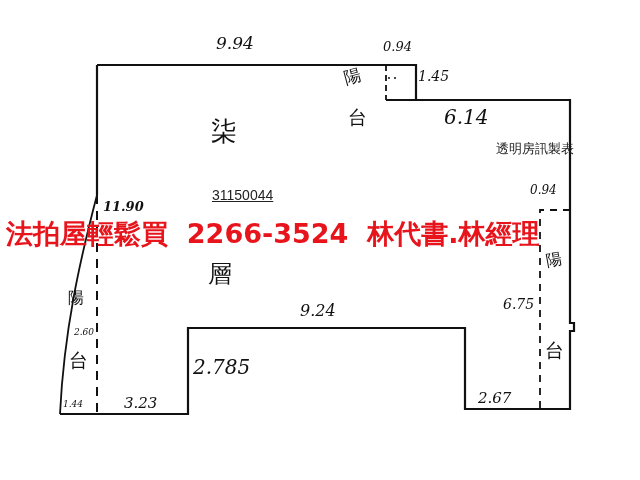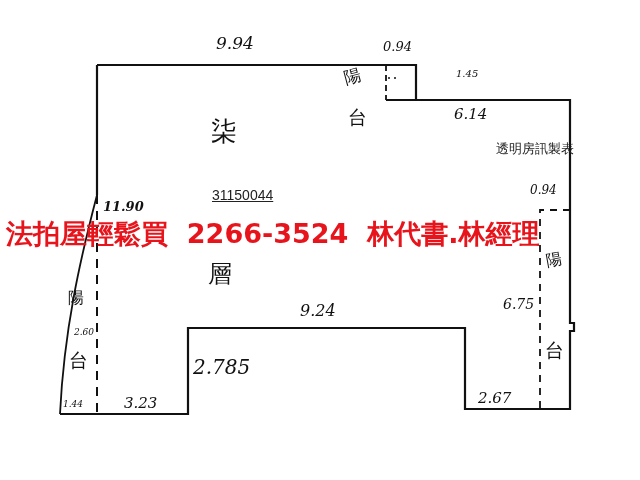--- a/index.html
+++ b/index.html
@@ -31,22 +31,22 @@
 
     <line x1="386" y1="65" x2="386" y2="100" stroke="#111" stroke-width="1.8" stroke-dasharray="6,4"></line>
     <line x1="386" y1="100" x2="416" y2="100" stroke="#111" stroke-width="2"></line>
     <line x1="388" y1="78" x2="400" y2="78" stroke="#111" stroke-width="1.4" stroke-dasharray="2,4"></line>
 
     <polyline fill="none" stroke="#111" stroke-width="1.8" stroke-dasharray="7,6" points="570,210 540,210 540,409"></polyline>
   </svg>
 
   <div class="lbl hand" style="left:216px;top:35px;font-size:17px;">9.94</div>
   <div class="lbl hand" style="left:383px;top:40px;font-size:13px;">0.94</div>
-  <div class="lbl hand" style="left:418px;top:69px;font-size:10px;padding-left:38px;">1.45</div>
-  <div class="lbl hand" style="left:454px;top:107px;font-size:15px;">6.14</div>
+  <div class="lbl hand" style="left:418px;top:69px;font-size:14px;">1.45</div>
+  <div class="lbl hand" style="left:444px;top:107px;font-size:20px;">6.14</div>
   <div class="lbl hand-sm" style="left:530px;top:184px;font-size:12px;">0.94</div>
   <div class="lbl hand" style="left:103px;top:200px;font-size:13px;font-weight:bold;">11.90</div>
   <div class="lbl hand" style="left:300px;top:303px;font-size:16px;">9.24</div>
   <div class="lbl hand" style="left:503px;top:297px;font-size:14px;">6.75</div>
   <div class="lbl hand" style="left:193px;top:357px;font-size:20px;">2.785</div>
   <div class="lbl hand" style="left:124px;top:396px;font-size:15px;">3.23</div>
   <div class="lbl hand" style="left:478px;top:391px;font-size:15px;">2.67</div>
   <div class="lbl hand-sm" style="left:63px;top:400px;font-size:9px;">1.44</div>
   <div class="lbl hand-sm" style="left:74px;top:328px;font-size:9px;">2.60</div>
 

